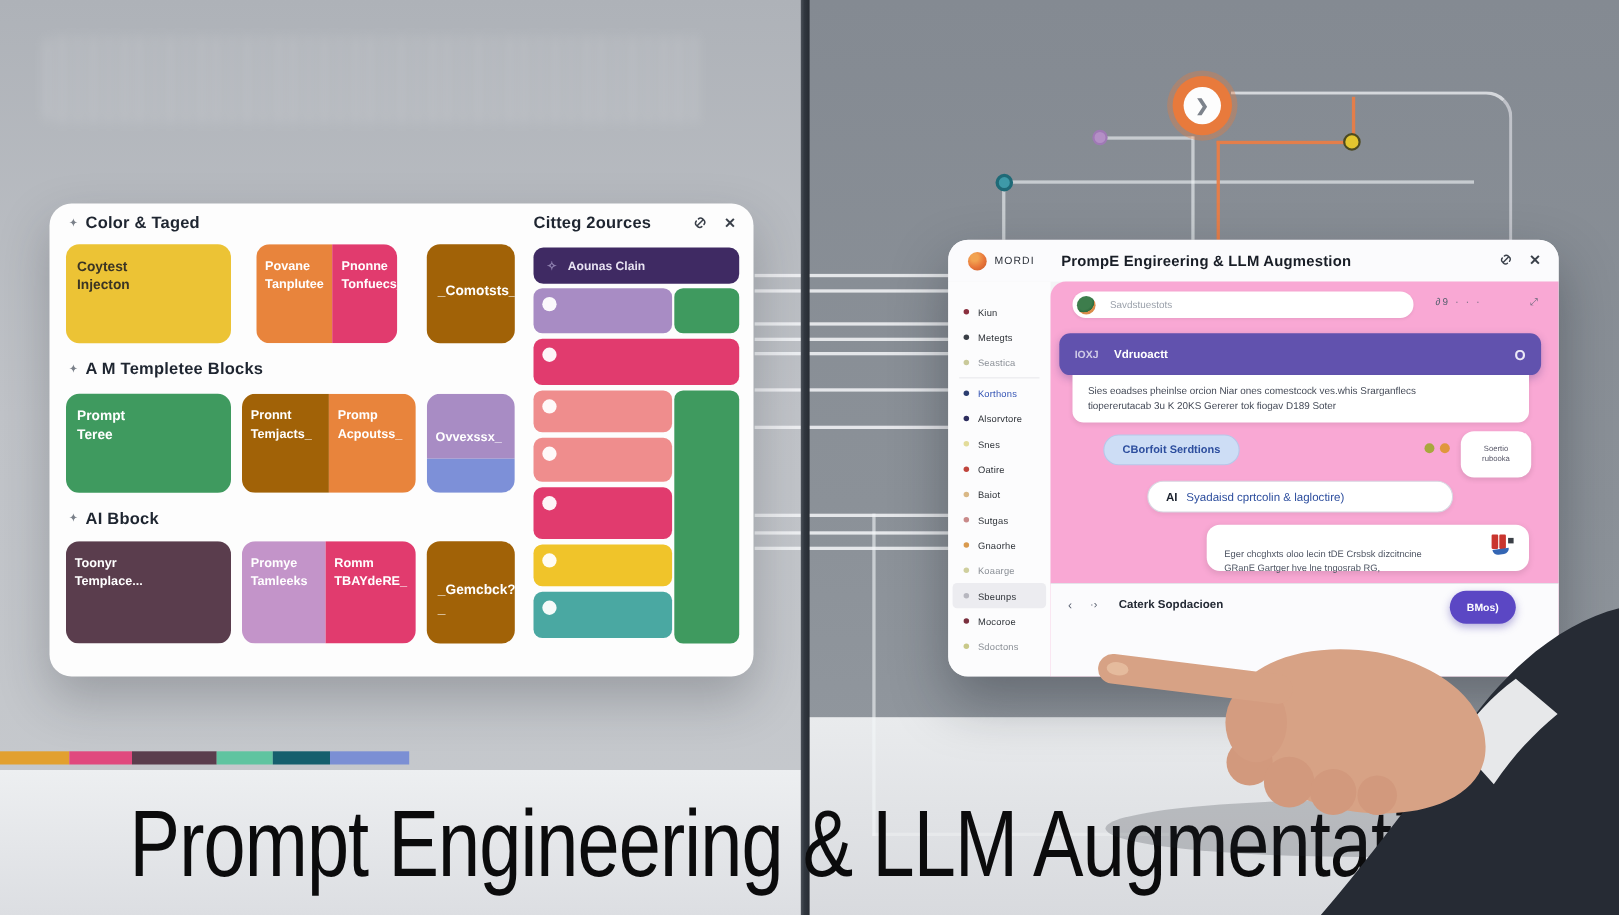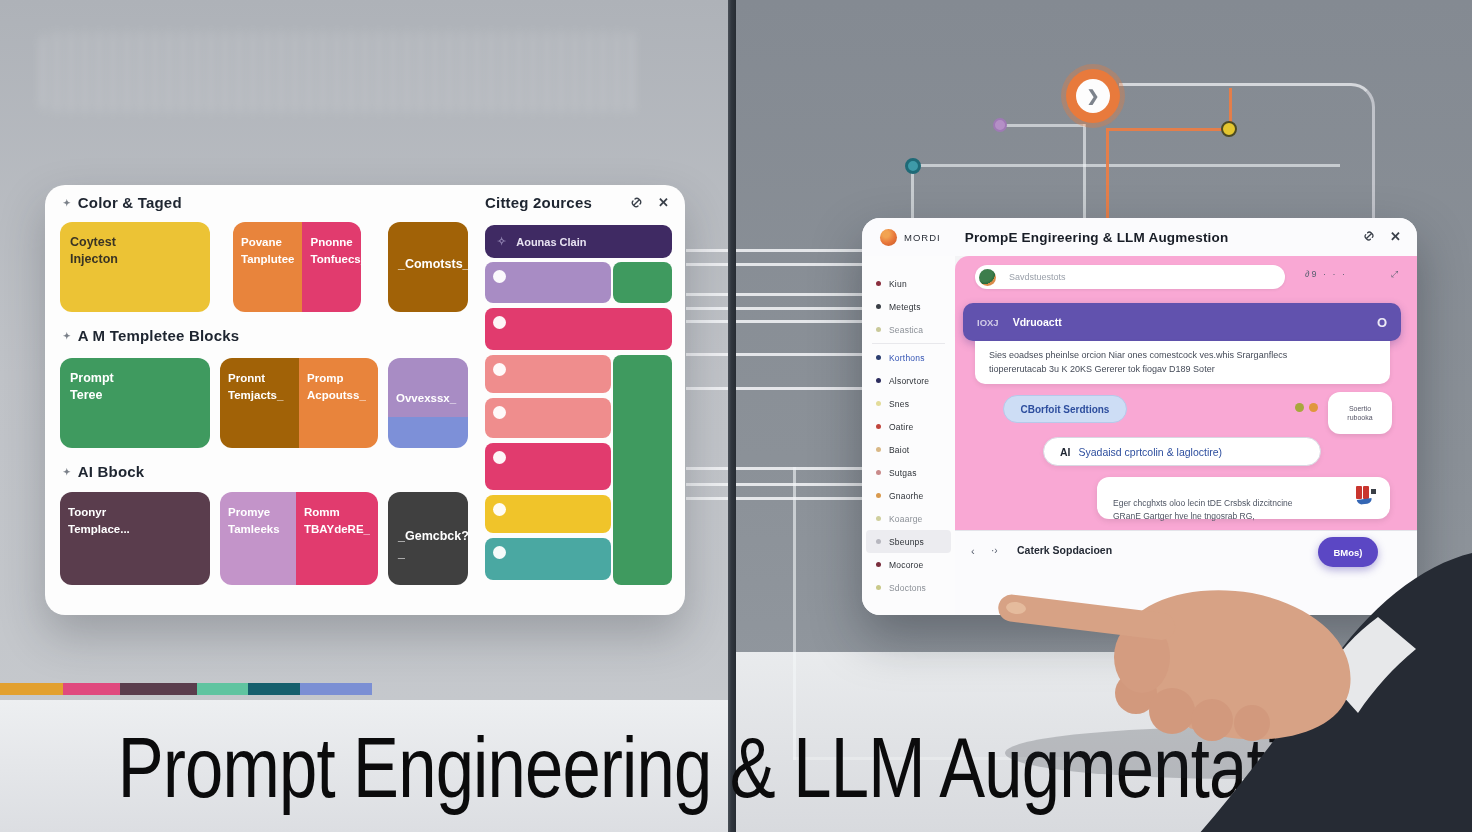--- a/index.html
+++ b/index.html
@@ -46,21 +46,21 @@
              border-radius:20px; box-shadow:0 20px 45px rgba(30,35,45,.25); z-index:10; }
   .p-head { position:absolute; font-size:15px; font-weight:bold; color:#1e2530; letter-spacing:.2px; }
   .p-head .spark { font-size:9px; color:#7a8089; margin-right:7px; vertical-align:2px; }
   .blk { position:absolute; border-radius:12px; padding:12px 10px; font-size:12.5px; font-weight:600;
          color:#fff; line-height:17px; white-space:pre-line; overflow:hidden; }
   .blk-split { position:absolute; border-radius:12px; overflow:hidden; display:flex; }
   .blk-split > div { flex:1; padding:12px 8px; font-size:11.5px; font-weight:600; color:#fff;
          line-height:17px; white-space:pre-line; }
   .c-yellow{background:#ecc335;color:#3a3424;} .c-orange{background:#e8843c;} .c-pink{background:#e13b6e;}
   .c-teal{background:#a16207;} .c-green{background:#3f9a5f;}
-  .c-blue{background:#404040;} .c-amber{background:#e2a02f;} .c-maroon{background:#5a3d4d;}
+  .c-blue{background:#a16207;} .c-amber{background:#e2a02f;} .c-maroon{background:#5a3d4d;}
   .c-lilac2{background:#c394c9;}
   .blk-stack { position:absolute; border-radius:12px; overflow:hidden; }
   .blk-stack .top { height:66%; background:#a88cc4; padding:34px 8px 0; font-size:11.5px; font-weight:600; color:#fff; }
   .blk-stack .bot { height:34%; background:#7d90d8; }
 
   
   .src-hdr { position:absolute; left:440px; top:40px; width:187px; height:33px; background:#3f2a63;
              border-radius:9px; color:#e8e3f2; font-size:11px; font-weight:600;
              display:flex; align-items:center; gap:10px; padding:0 12px; }
   .src-hdr .g-ic { color:#8d7fae; font-size:11px; }

